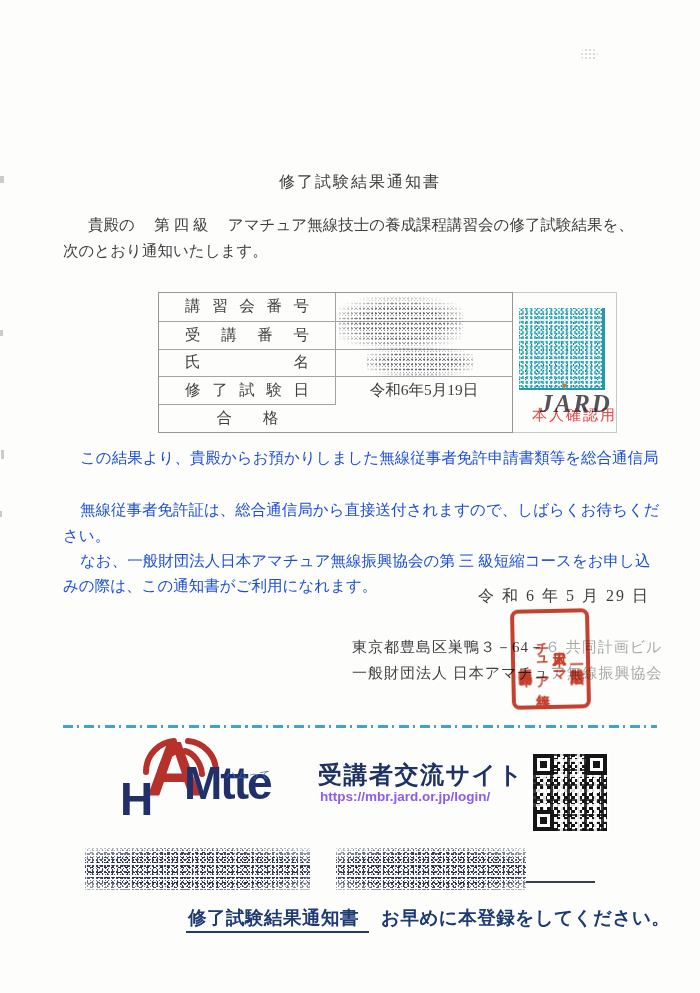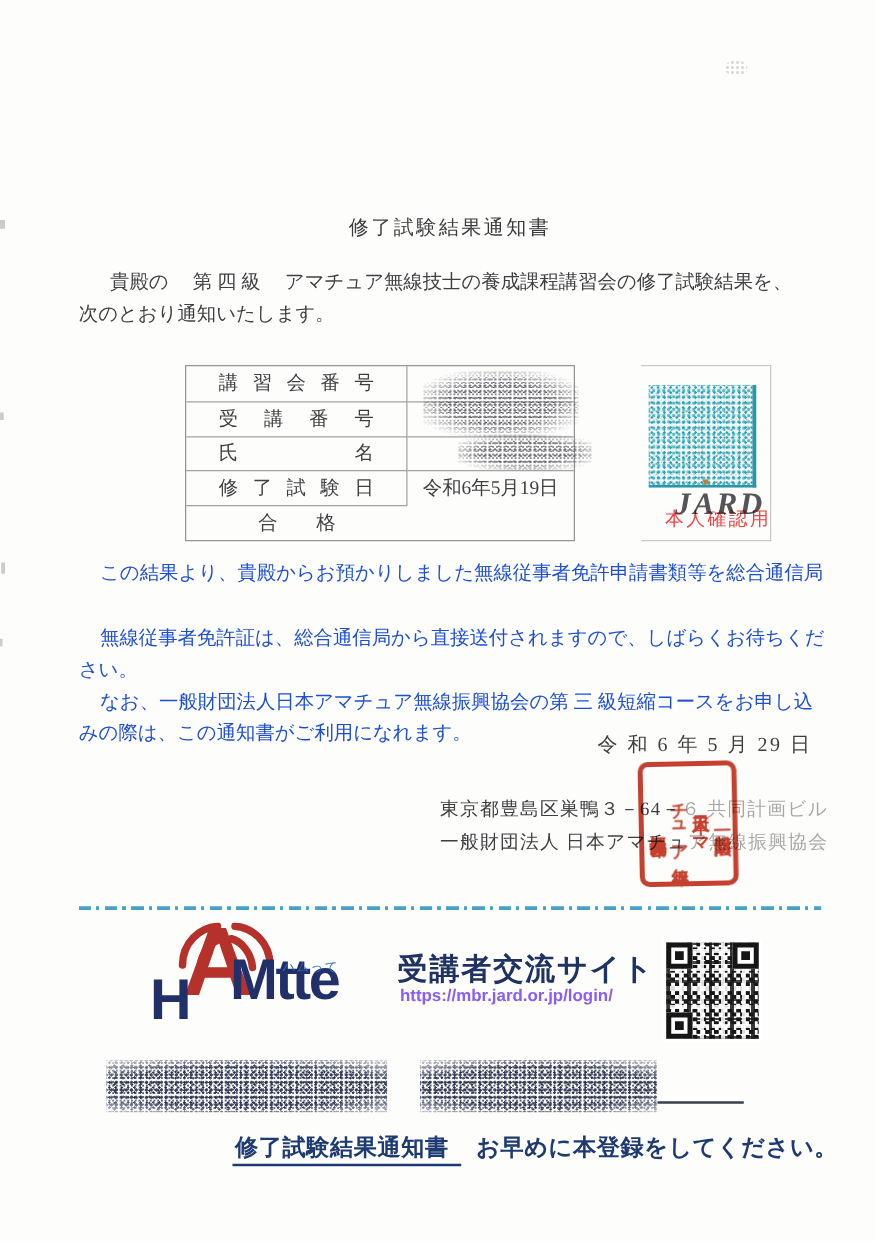--- a/index.html
+++ b/index.html
@@ -22,21 +22,21 @@
 
   .body-line { left:63px; font-size:15.5px; white-space:nowrap; color:#1d4ed8; }
   .body-line.indent { padding-left:17px; }
   .bl-0 { top:448px; } .bl-1 { top:474px; } .bl-2 { top:500px; }
   .bl-3 { top:526px; } .bl-4 { top:551px; } .bl-5 { top:576px; }
 
   .issue-date { right:50px; top:586px; font-size:16px; letter-spacing:2px; }
 
   
   .rtable {
-    left:148px; top:292px; width:312px; height:141px;
+    left:158px; top:292px; width:355px; height:141px;
     border:1px solid #969696; display:grid;
     grid-template-columns:177px 1fr; grid-auto-rows:1fr;
     font-size:15.5px;
   }
   .rtable > div { display:flex; align-items:center; }
   .rtable > div:nth-child(n+3) { border-top:1px solid #a3a3a3; }
   .lc { border-right:1px solid #a3a3a3; padding:0 26px; }
   .lc span { width:100%; text-align:justify; text-align-last:justify; }
   .vc { justify-content:center; }
 

